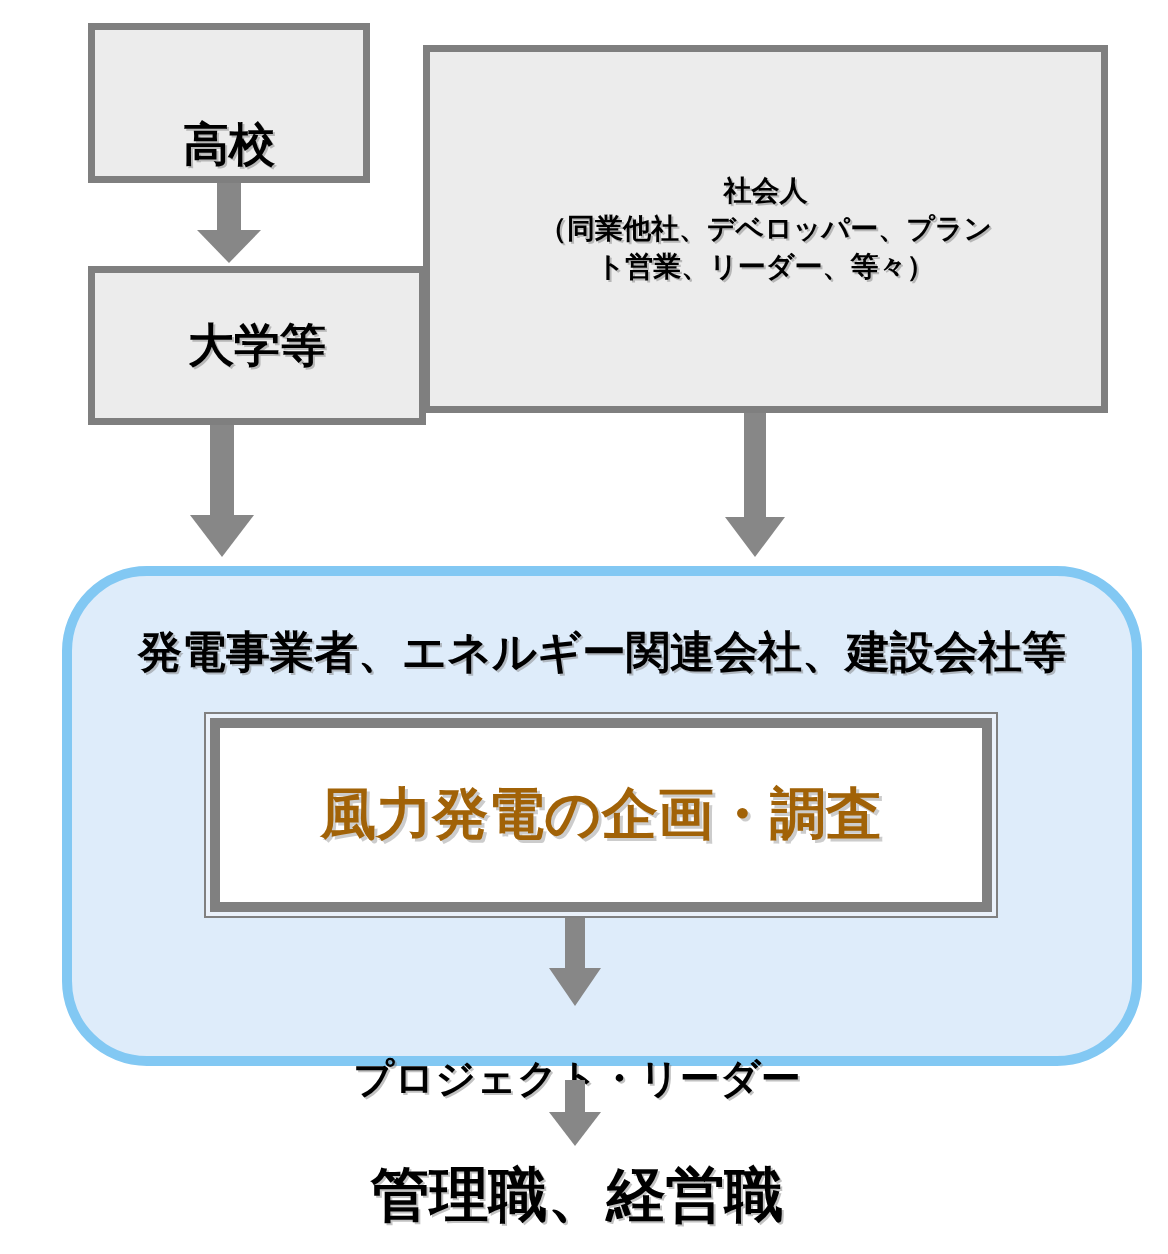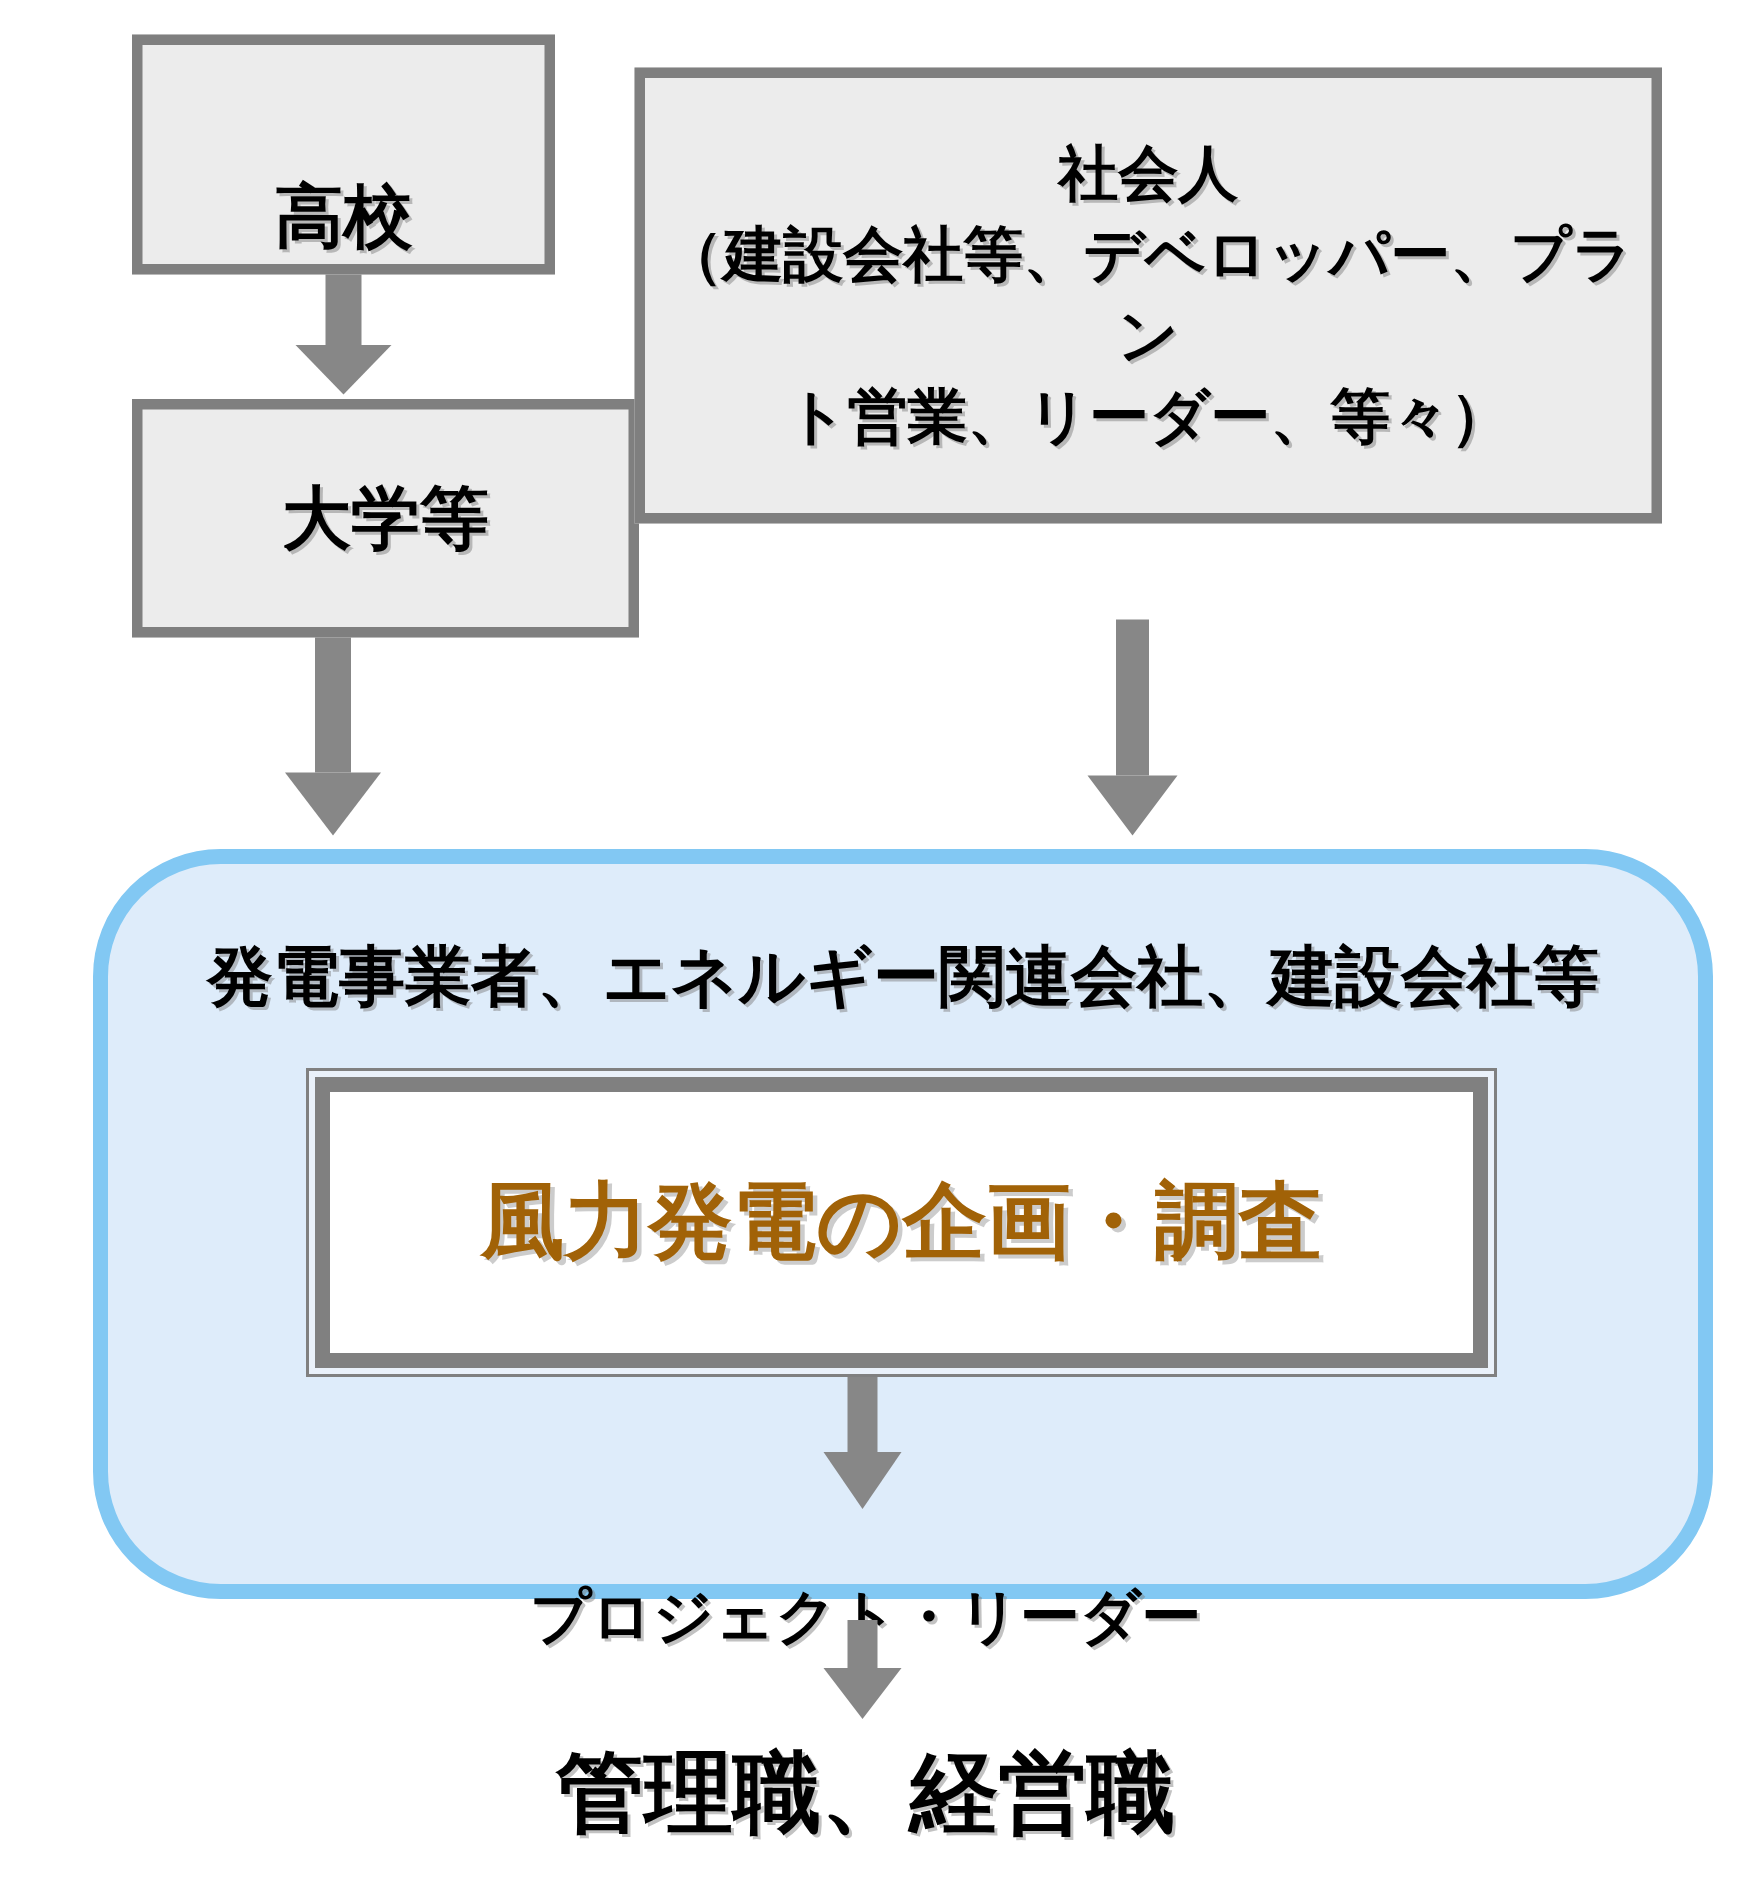--- a/index.html
+++ b/index.html
@@ -24,22 +24,22 @@
     background: #ececec;
     display: flex;
     align-items: center;
     justify-content: center;
     text-align: center;
   }
   .gbox .jp { text-shadow: 2px 2px 0 rgba(120,120,120,0.45); }
   #box-highschool { left: 88px; top: 23px;  width: 282px; height: 160px; font-size: 46px; align-items: flex-end; }
   #box-university { left: 88px; top: 266px; width: 338px; height: 159px; font-size: 46px; }
   #box-worker {
-    left: 423px; top: 45px; width: 685px; height: 304px;
-    font-size: 40px; line-height: 1.35;
+    left: 423px; top: 45px; width: 685px; height: 368px;
+    font-size: 28px; line-height: 1.35;
     flex-direction: column;
   }
 
   
   .arrow {
     position: absolute;
     display: flex;
     flex-direction: column;
     align-items: center;
   }
@@ -127,21 +127,21 @@
     <div class="shaft"></div>
     <div class="head"></div>
   </div>
 
   <div class="gbox" id="box-university">
     <span class="jp">大学等</span>
   </div>
 
   <div class="gbox" id="box-worker">
     <div class="jp">社会人</div>
-    <div class="jp">（建設会社等、デベロッパー、プラン</div>
+    <div class="jp">（同業他社、デベロッパー、プラン</div>
     <div class="jp">ト営業、リーダー、等々）</div>
   </div>
 
   <div class="arrow" id="arrow-2">
     <div class="shaft"></div>
     <div class="head"></div>
   </div>
 
   <div class="arrow" id="arrow-3">
     <div class="shaft"></div>

